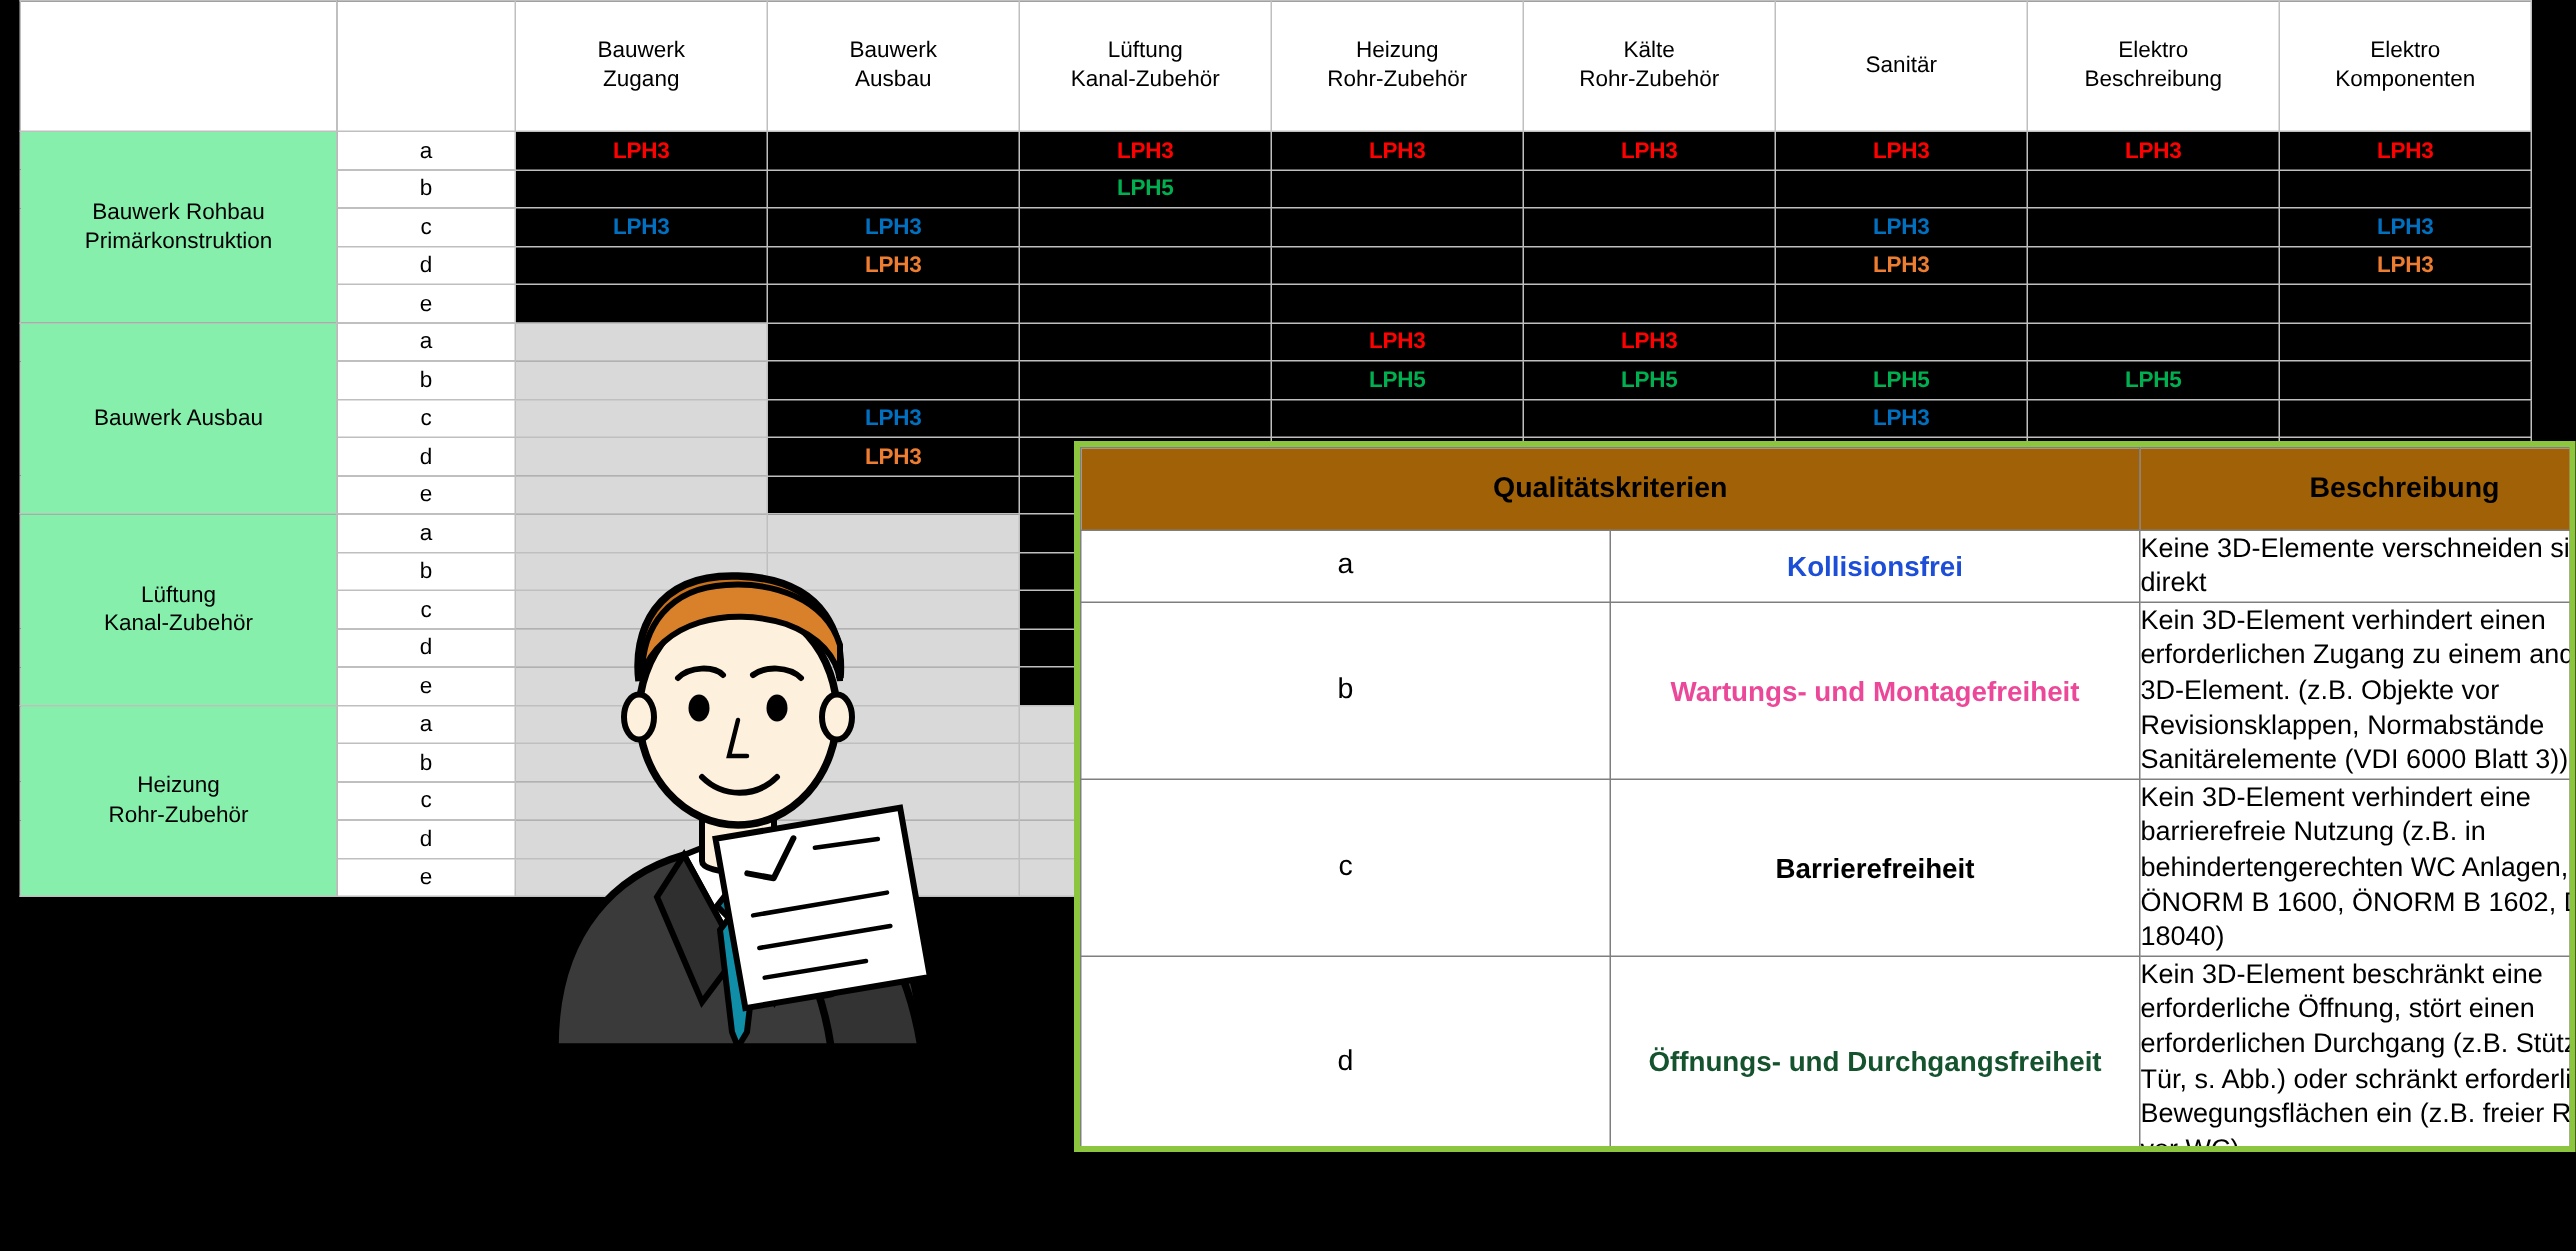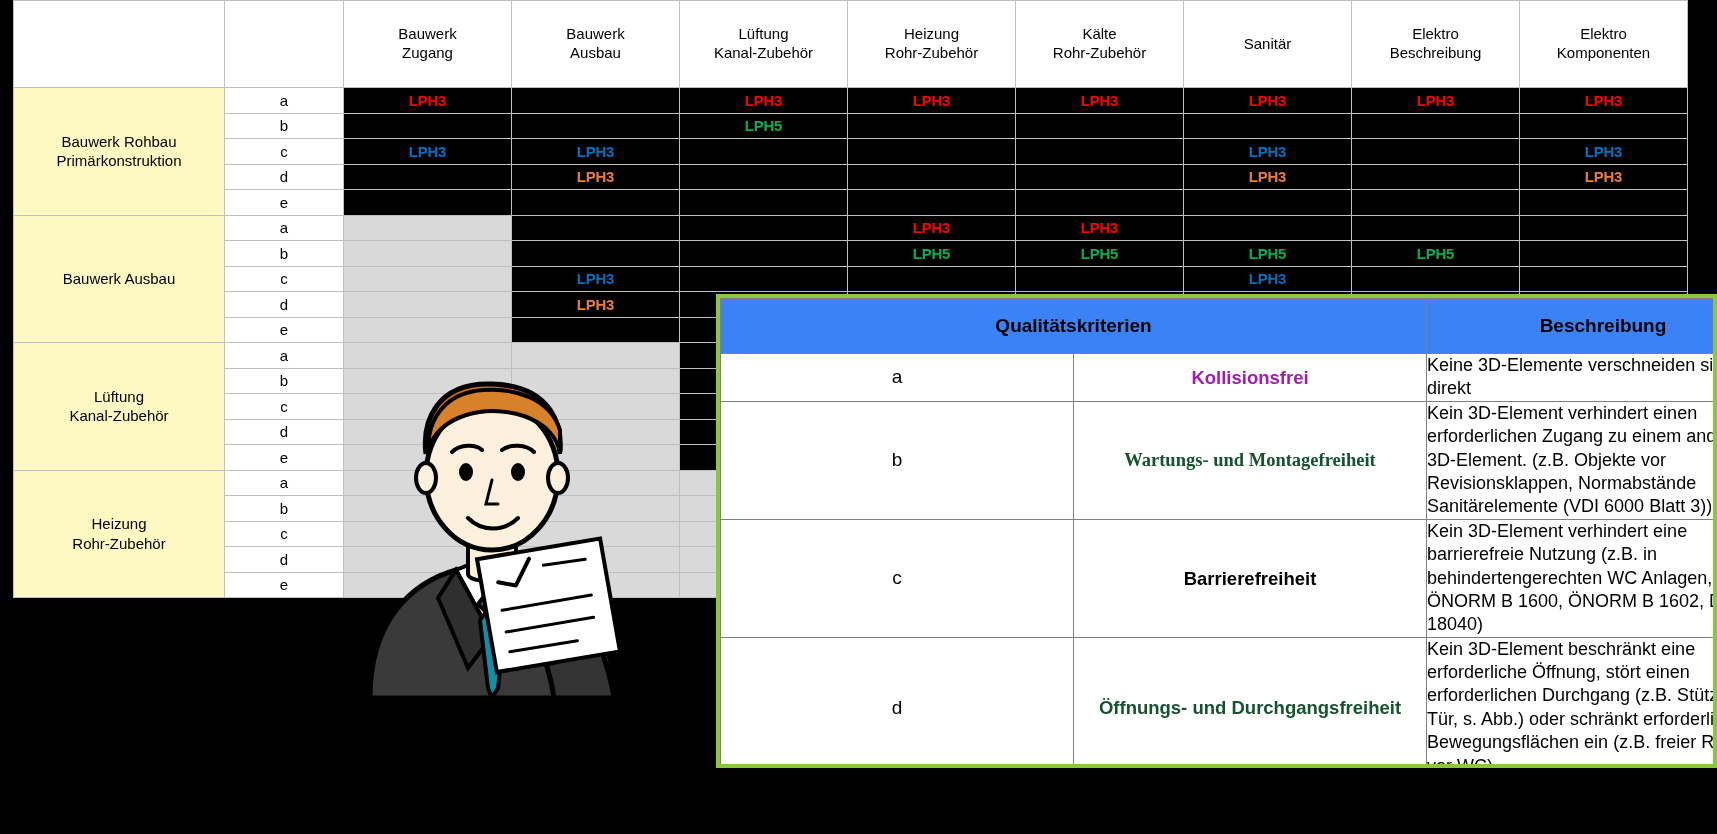--- a/index.html
+++ b/index.html
@@ -47,21 +47,21 @@
   }
   .col-head {
     background: #ffffff;
     height: 86px;
     font-size: 15.5px;
     line-height: 1.25;
     font-weight: normal;
     width: 167px;
   }
   .row-group {
-    background: #fef9c3;
+    background: #86efac;
     font-size: 15.5px;
     line-height: 1.3;
     width: 210px;
   }
   .row-letter {
     background: #ffffff;
     width: 118px;
     height: 24.5px;
     font-size: 15px;
   }
@@ -107,21 +107,21 @@
     table-layout: fixed;
     width: 1060px;
     background: #ffffff;
   }
   #criteria-table th, #criteria-table td {
     border: 1px solid #7f7f7f;
     padding: 0;
     vertical-align: middle;
   }
   #criteria-table thead th {
-    background: #3b82f6;
+    background: #a16207;
     font-size: 19px;
     font-weight: bold;
     color: #000;
     height: 54px;
     text-align: center;
   }
   .c-letter {
     width: 30px;
     text-align: center;
     font-size: 19px;
@@ -137,22 +137,22 @@
     padding: 4px 6px;
     box-sizing: border-box;
   }
   .c-desc {
     font-size: 18px;
     color: #000;
     line-height: 1.3;
     padding: 7px 10px 7px 10px;
     text-align: left;
   }
-  .t-red    { color: #a21caf; }
-  .t-green  { color: #14532d; font-family: Liberation Serif, serif; }
+  .t-red    { color: #1d4ed8; }
+  .t-green  { color: #ec4899; }
   .t-blue   { color: #000000; }
   .t-orange { color: #14532d; }
 </style>
 </head>
 <body>
 
 <table id="matrix">
   <thead>
     <tr>
       <th class="corner-cell"></th>

